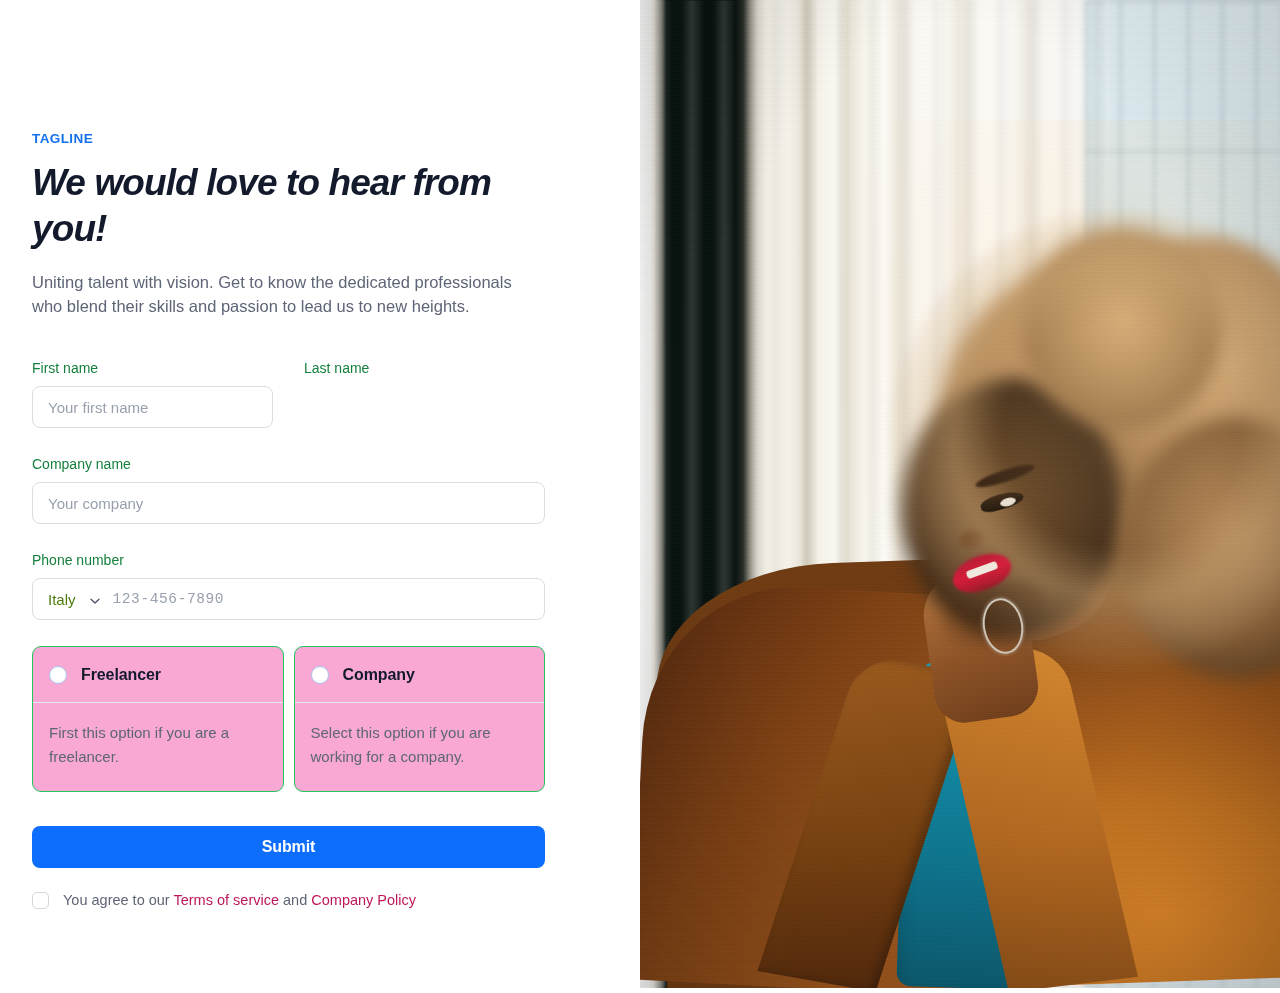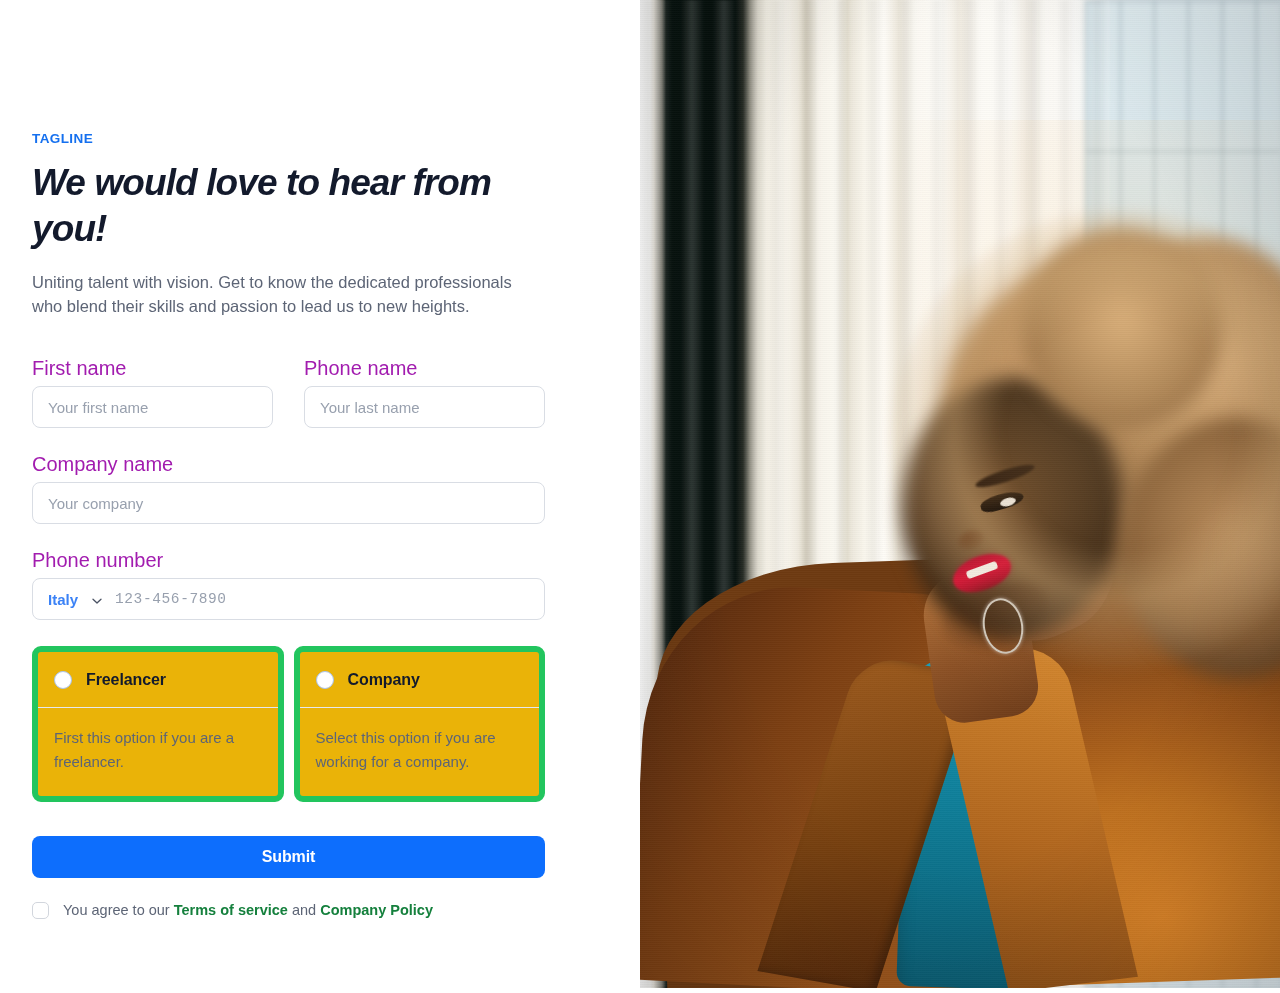--- a/index.html
+++ b/index.html
@@ -61,23 +61,23 @@
     font-size: 16.5px;
     line-height: 24px;
     color: #5d6576;
     max-width: 505px;
     margin-bottom: 40px;
   }
 
   
   .field-label {
     display: block;
-    font-size: 20px;
+    font-size: 14px;
     line-height: 20px;
-    color: #a21caf;
+    color: #15803d;
     margin-bottom: 8px;
   }
 
   .row-two {
     display: flex;
     gap: 31px;
     margin-bottom: 26px;
   }
   .col { flex: 1 1 0; min-width: 0; }
 
@@ -116,23 +116,22 @@
     gap: 13px;
     height: 100%;
     padding: 0 12px 0 15px;
     cursor: pointer;
     background: transparent;
     border: none;
     font-family: "Liberation Sans", sans-serif;
   }
   .country-name {
     font-size: 15px;
-    color: #3b82f6;
+    color: #4d7c0f;
     white-space: nowrap;
-    font-weight: bold;
   }
   .chev {
     width: 12px; height: 12px;
     display: block;
     flex: 0 0 12px;
   }
   .phone-input {
     flex: 1 1 auto;
     height: 100%;
     border: none;
@@ -152,23 +151,23 @@
 
   
   .options {
     display: flex;
     gap: 10px;
     margin-top: 26px;
     margin-bottom: 34px;
   }
   .opt-card {
     flex: 1 1 0;
-    border: 6px solid #22c55e;
+    border: 1px solid #22c55e;
     border-radius: 9px;
-    background: #eab308;
+    background: #f9a8d4;
     overflow: hidden;
     cursor: pointer;
   }
   .opt-head {
     display: flex;
     align-items: center;
     gap: 14px;
     height: 56px;
     padding: 0 0 0 16px;
     border-bottom: 1px solid #e6e8ed;
@@ -223,22 +222,22 @@
     border-radius: 5px;
     background: #ffffff;
     cursor: pointer;
   }
   .terms-text {
     font-size: 14.5px;
     line-height: 20px;
     color: #5d6576;
   }
   .terms-text a {
-    color: #15803d;
-    font-weight: bold;
+    color: #be185d;
+    font-weight: normal;
     text-decoration: none;
   }
 
   
   .photo-pane {
     position: absolute;
     left: 640px;
     top: 0;
     width: 640px;
     height: 988px;
@@ -522,22 +521,21 @@
       <h1 class="headline">We would love to hear from you!</h1>
 
       <p class="subhead">Uniting talent with vision. Get to know the dedicated professionals who blend their skills and passion to lead us to new heights.</p>
 
       <div class="row-two">
         <div class="col">
           <label class="field-label">First name</label>
           <input class="text-input" type="text" placeholder="Your first name" style="">
         </div>
         <div class="col">
-          <label class="field-label">Phone name</label>
-          <input class="text-input" type="text" placeholder="Your last name" style="">
+          <label class="field-label">Last name</label>
         </div>
       </div>
 
       <div class="block">
         <label class="field-label">Company name</label>
         <input class="text-input" type="text" placeholder="Your company" style="">
       </div>
 
       <div class="block">
         <label class="field-label">Phone number</label>

